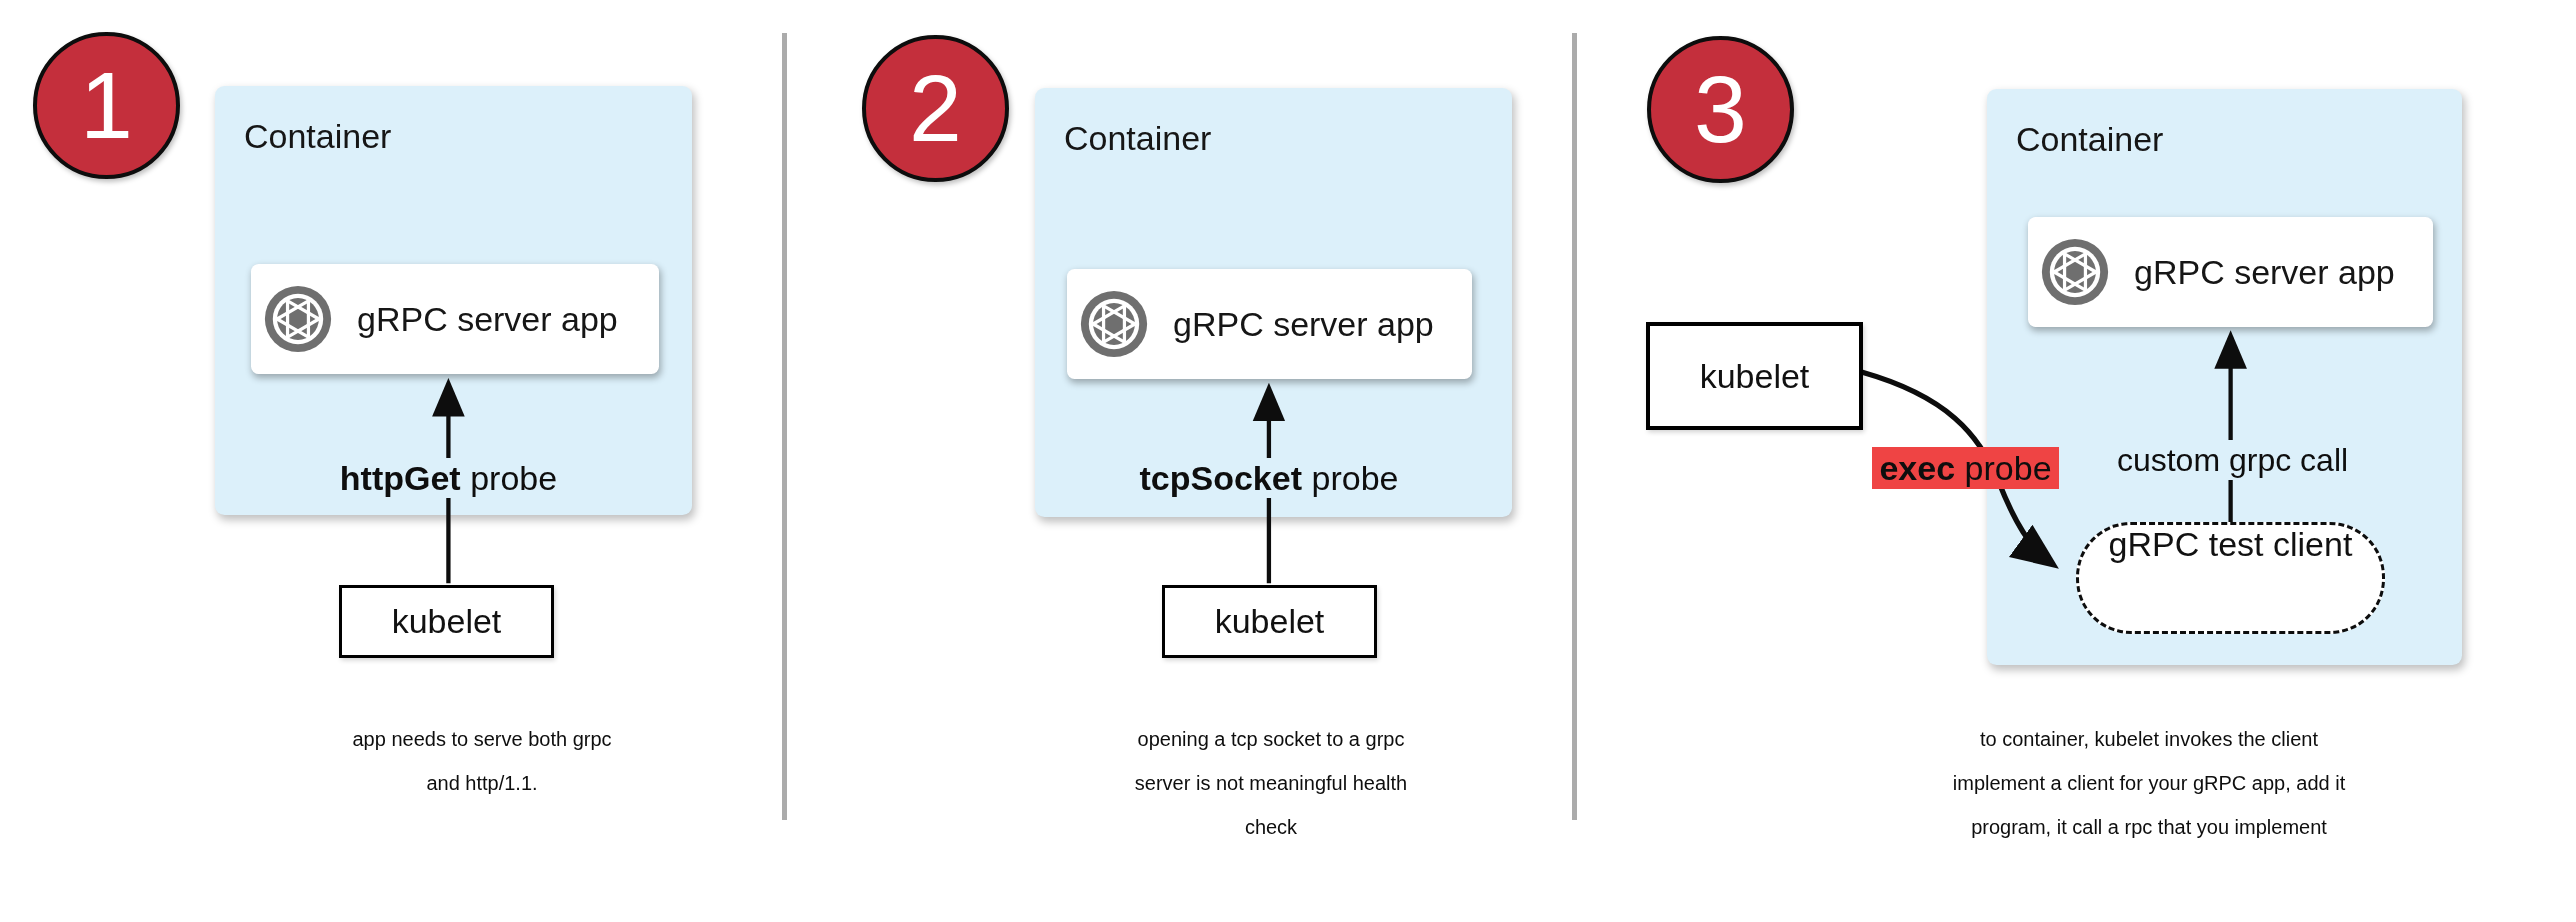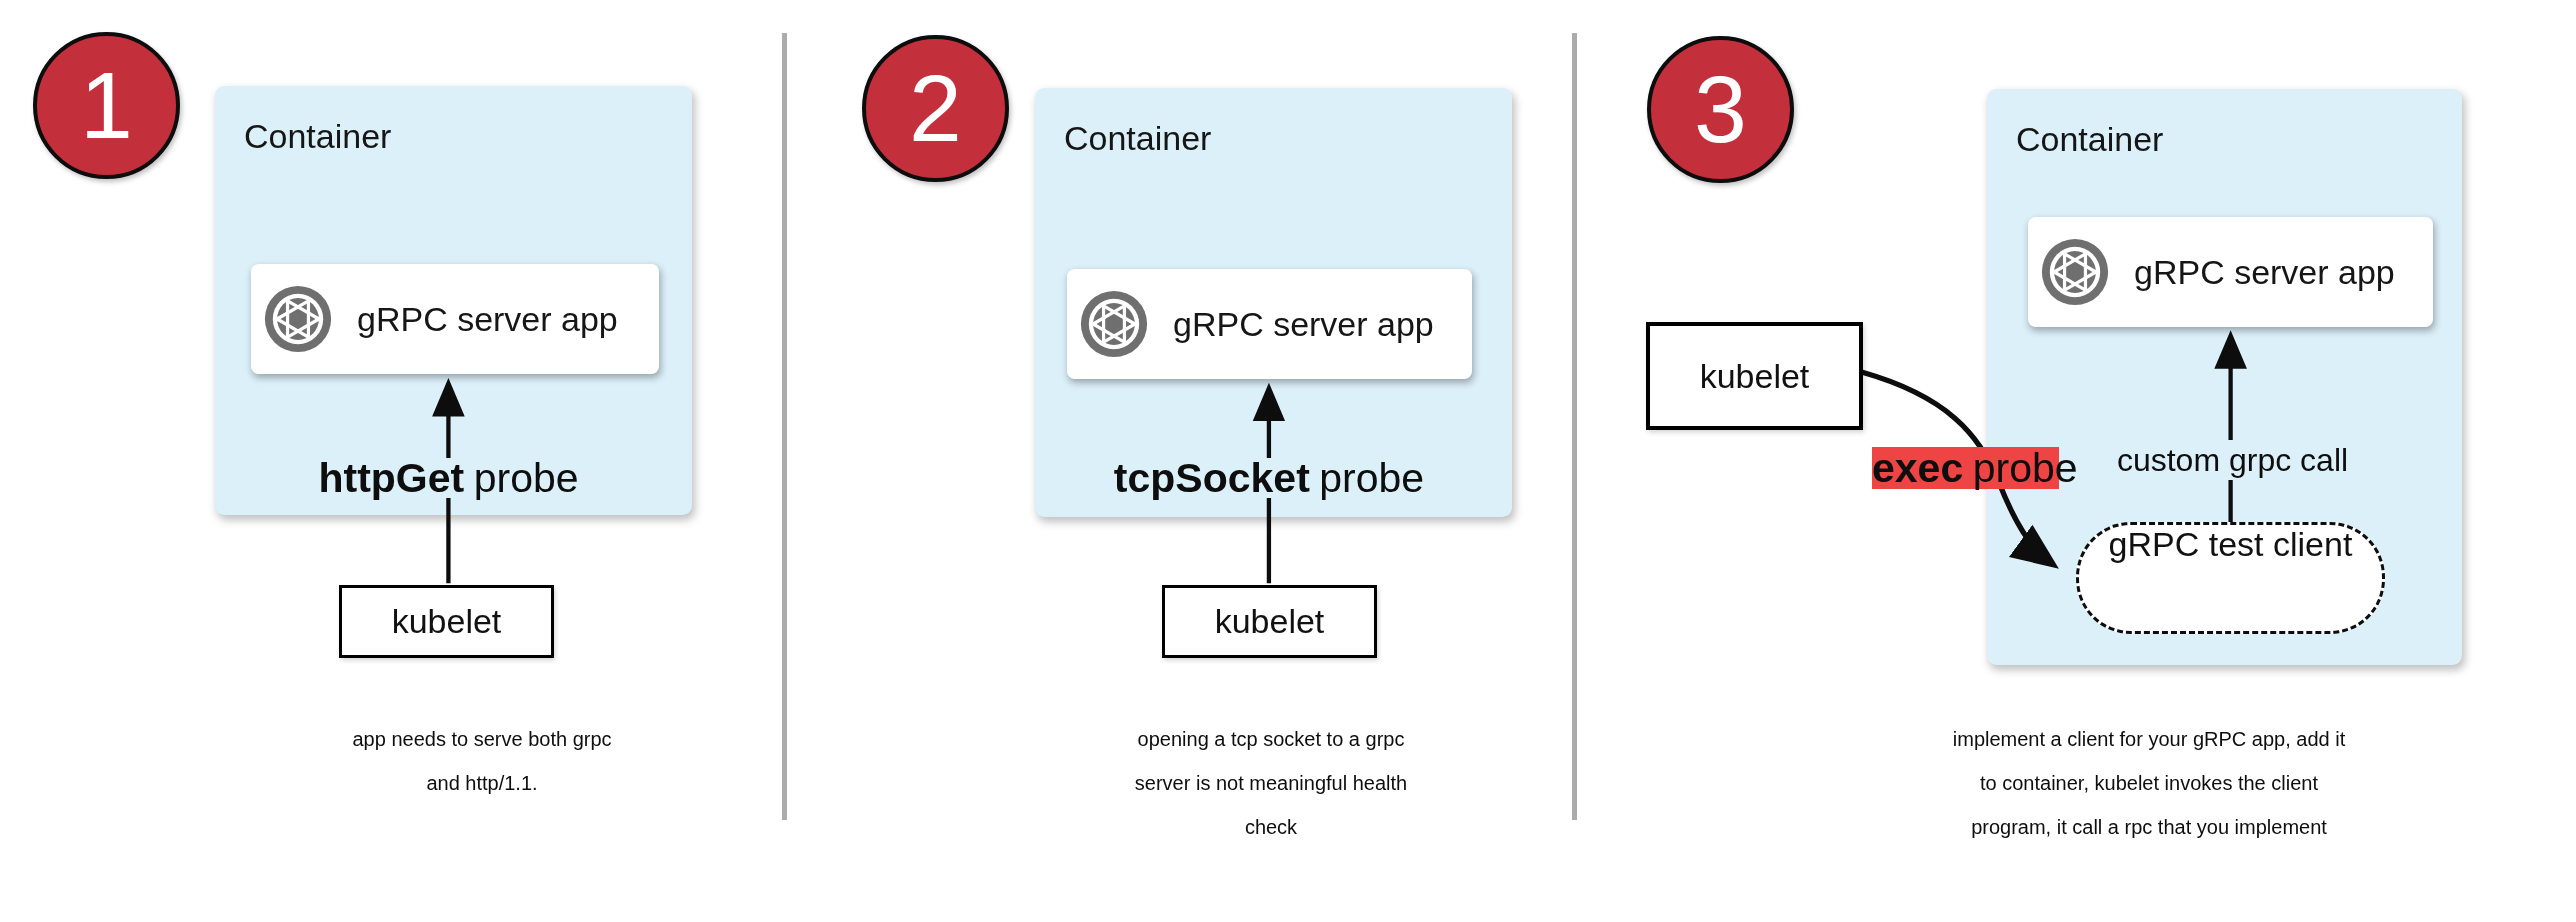--- a/index.html
+++ b/index.html
@@ -40,21 +40,21 @@
   }
   .app-box{
     position:absolute;height:110px;background:#ffffff;border-radius:7.6px;
     box-shadow:1.9px 3.8px 7.6px rgba(0,0,0,.3);
     display:flex;align-items:center;gap:23px;padding-left:11px;
     z-index:3;font-size:34px;color:#161616;white-space:nowrap;
   }
   .app-icon{width:72px;height:72px;flex:0 0 auto;}
   .arrows{position:absolute;left:0;top:0;z-index:2;}
   .flow-label{
-    position:absolute;z-index:3;font-size:41px;text-align:center;
+    position:absolute;z-index:3;font-size:34px;text-align:center;
     background:var(--container-fill);height:40px;line-height:40px;
     white-space:nowrap;color:#0e0e0e;
   }
   .flow-label .bold{font-weight:bold;}
   .flow-label .rest{margin-left:9.5px;}
   .flow-label.on-white{background:#ef4444;height:42px;line-height:42px;}
   .flow-label.plain{font-size:32px;}
   .kubelet-box{
     position:absolute;background:#ffffff;border:3.8px solid #000000;
     display:flex;align-items:center;justify-content:center;
@@ -191,19 +191,19 @@
   <div class="caption" style="left:196px;width:572px">
     <div>app needs to serve both grpc</div>
     <div>and http/1.1.</div>
   </div>
   <div class="caption" style="left:985px;width:572px">
     <div>opening a tcp socket to a grpc</div>
     <div>server is not meaningful health</div>
     <div>check</div>
   </div>
   <div class="caption" style="left:1815px;width:668px">
+    <div>to container, kubelet invokes the client</div>
     <div>implement a client for your gRPC app, add it</div>
-    <div>to container, kubelet invokes the client</div>
     <div>program, it call a rpc that you implement</div>
   </div>
 
 </div>
 
 
 </body></html>

